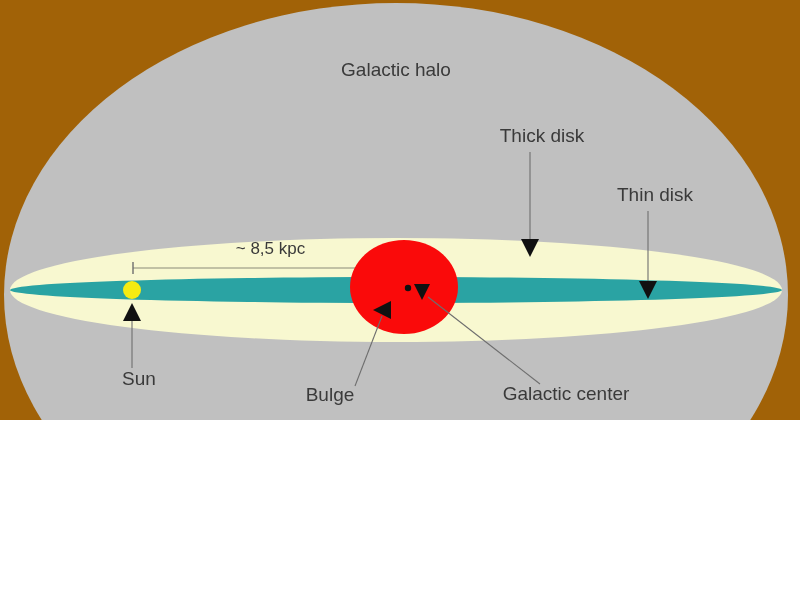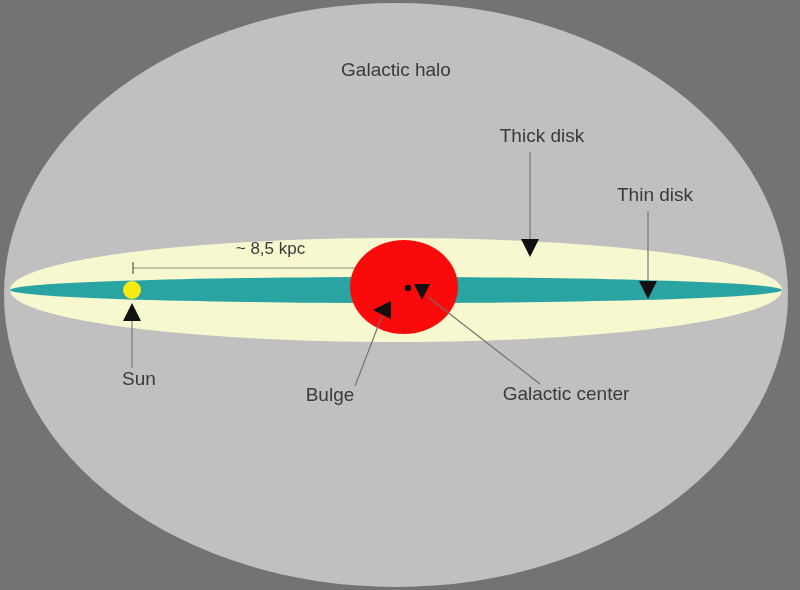--- a/index.html
+++ b/index.html
@@ -7,22 +7,22 @@
     margin: 0;
     padding: 0;
     background: #ffffff;
   }
   body {
     font-family: "Liberation Sans", sans-serif;
   }
   #stage {
     position: relative;
     width: 800px;
-    height: 590px;
-    background: #737373;
+    height: 420px;
+    background: #a16207;
     overflow: hidden;
   }
   #stage svg {
     display: block;
     width: 800px;
     height: 590px;
   }
   text {
     font-family: "Liberation Sans", sans-serif;
     fill: #3a3a3a;

